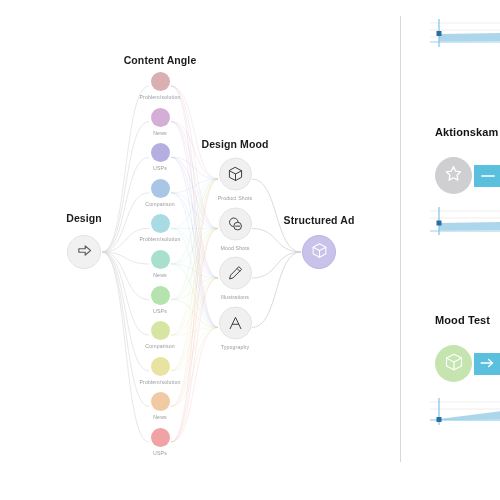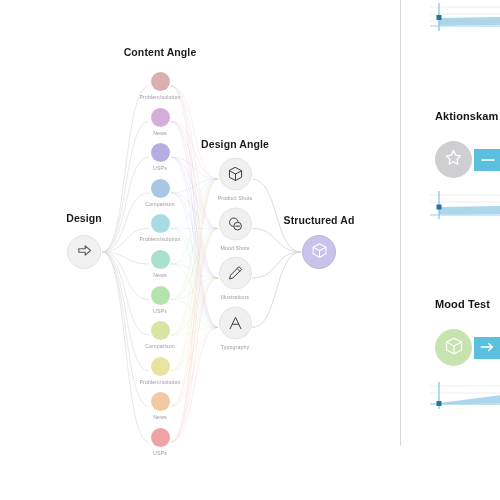--- a/index.html
+++ b/index.html
@@ -108,21 +108,21 @@
     border: 1px solid #e3e3e5;
   }
   .end-circle.purple {
     background: #c9c2ea;
     border: 1px solid #bdb5e4;
   }
 
   
   #right-rail {
     position: absolute;
-    left: 400px; top: 0;
+    left: 400px; top: 16px;
     width: 100px;
     height: 448px;
     overflow: hidden;
   }
   #rail-divider {
     position: absolute;
     left: 0; top: 0;
     width: 1px;
     height: 446px;
     background: #d8d8da;
@@ -224,22 +224,22 @@
       <path d="M171 442 C196.85 442 192.15 228.5 218 228.5" fill="none" stroke="#f0a3a5" stroke-width="0.5" opacity="0.42"></path>
       <path d="M171 442 C196.85 442 192.15 278 218 278" fill="none" stroke="#f0a3a5" stroke-width="0.5" opacity="0.42"></path>
       <path d="M171 442 C196.85 442 192.15 327.5 218 327.5" fill="none" stroke="#f0a3a5" stroke-width="0.5" opacity="0.42"></path>
       <path d="M252 179 C278.95 179 274.05 252 301 252" fill="none" stroke="#cfcfd4" stroke-width="0.8" opacity="0.95"></path>
       <path d="M252 228.5 C278.95 228.5 274.05 252 301 252" fill="none" stroke="#cfcfd4" stroke-width="0.8" opacity="0.95"></path>
       <path d="M252 278 C278.95 278 274.05 252 301 252" fill="none" stroke="#cfcfd4" stroke-width="0.8" opacity="0.95"></path>
       <path d="M252 327.5 C278.95 327.5 274.05 252 301 252" fill="none" stroke="#cfcfd4" stroke-width="0.8" opacity="0.95"></path>
     </svg>
 
   <div class="col-title ctr" style="left:84px; top:212px;">Design</div>
-  <div class="col-title ctr" style="left:160px; top:46px;">Content Angle</div>
-  <div class="col-title ctr" style="left:235px; top:138px;">Design Angle</div>
+  <div class="col-title ctr" style="left:160px; top:54px;">Content Angle</div>
+  <div class="col-title ctr" style="left:235px; top:138px;">Design Mood</div>
   <div class="col-title ctr" style="left:319px; top:214px;">Structured Ad</div>
 
   <div class="end-node" style="left:84px; top:252px;">
     <div class="end-circle grey">
       <span>
         <svg width="17" height="17" viewBox="0 0 24 24" fill="none" stroke="#5d5d63" stroke-width="1.7" stroke-linejoin="round">
           <path d="M4 9.5 H13 V5.5 L20.5 12 L13 18.5 V14.5 H4 Z"></path>
         </svg>
       </span>
     </div>

